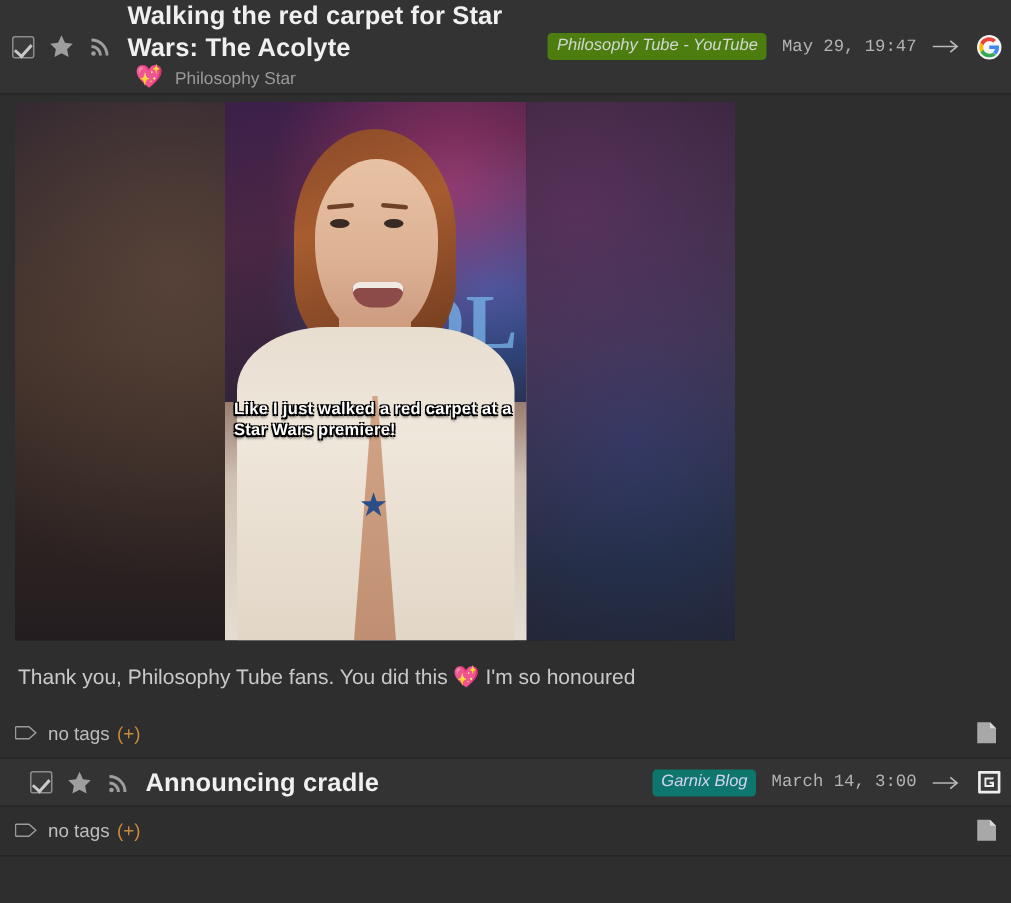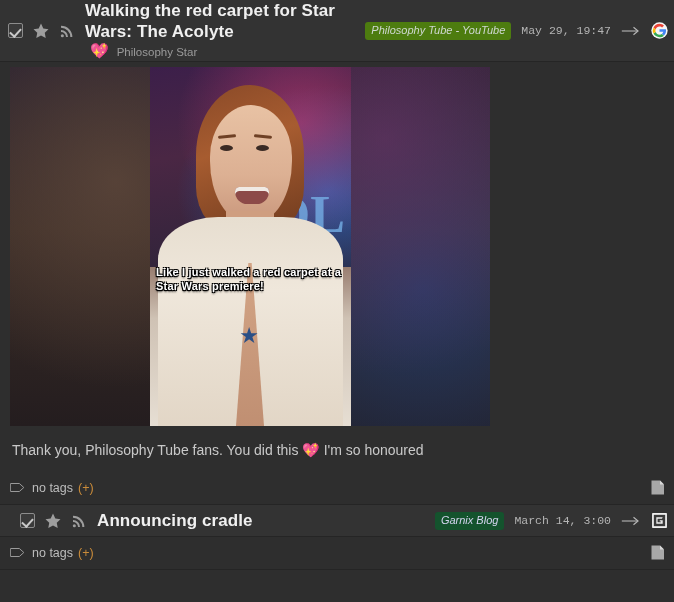--- a/index.html
+++ b/index.html
@@ -64,21 +64,21 @@
   .hdr-right {
     display: flex; align-items: center; gap: 10px;
     flex: 0 0 auto; margin-left: auto; padding-left: 8px;
   }
   .feed-badge {
     font-size: 11px; font-style: italic; color: #cfd8d2;
     background: #4d7c0f; border-radius: 3px;
     padding: 2px 6px 3px; white-space: nowrap;
     line-height: 13px;
   }
-  .feed-badge.blog { background: #14532d; color: #d4d4ef; }
+  .feed-badge.blog { background: #0f766e; color: #d4d4ef; }
   .entry-date { font-size: 11.5px; color: #b4b4b4; white-space: nowrap; font-family: Liberation Mono, monospace; }
   .arrow-icon { width: 20px; height: 12px; display: block; }
   .arrow-icon line, .arrow-icon polyline { stroke: #b9b9b9; stroke-width: 1.3; fill: none; }
 
   .favicon { width: 17px; height: 17px; display: block; flex: 0 0 auto; }
 
   
   .entry-body { background: #2e2e2e; }
 
   .media-wrap {

